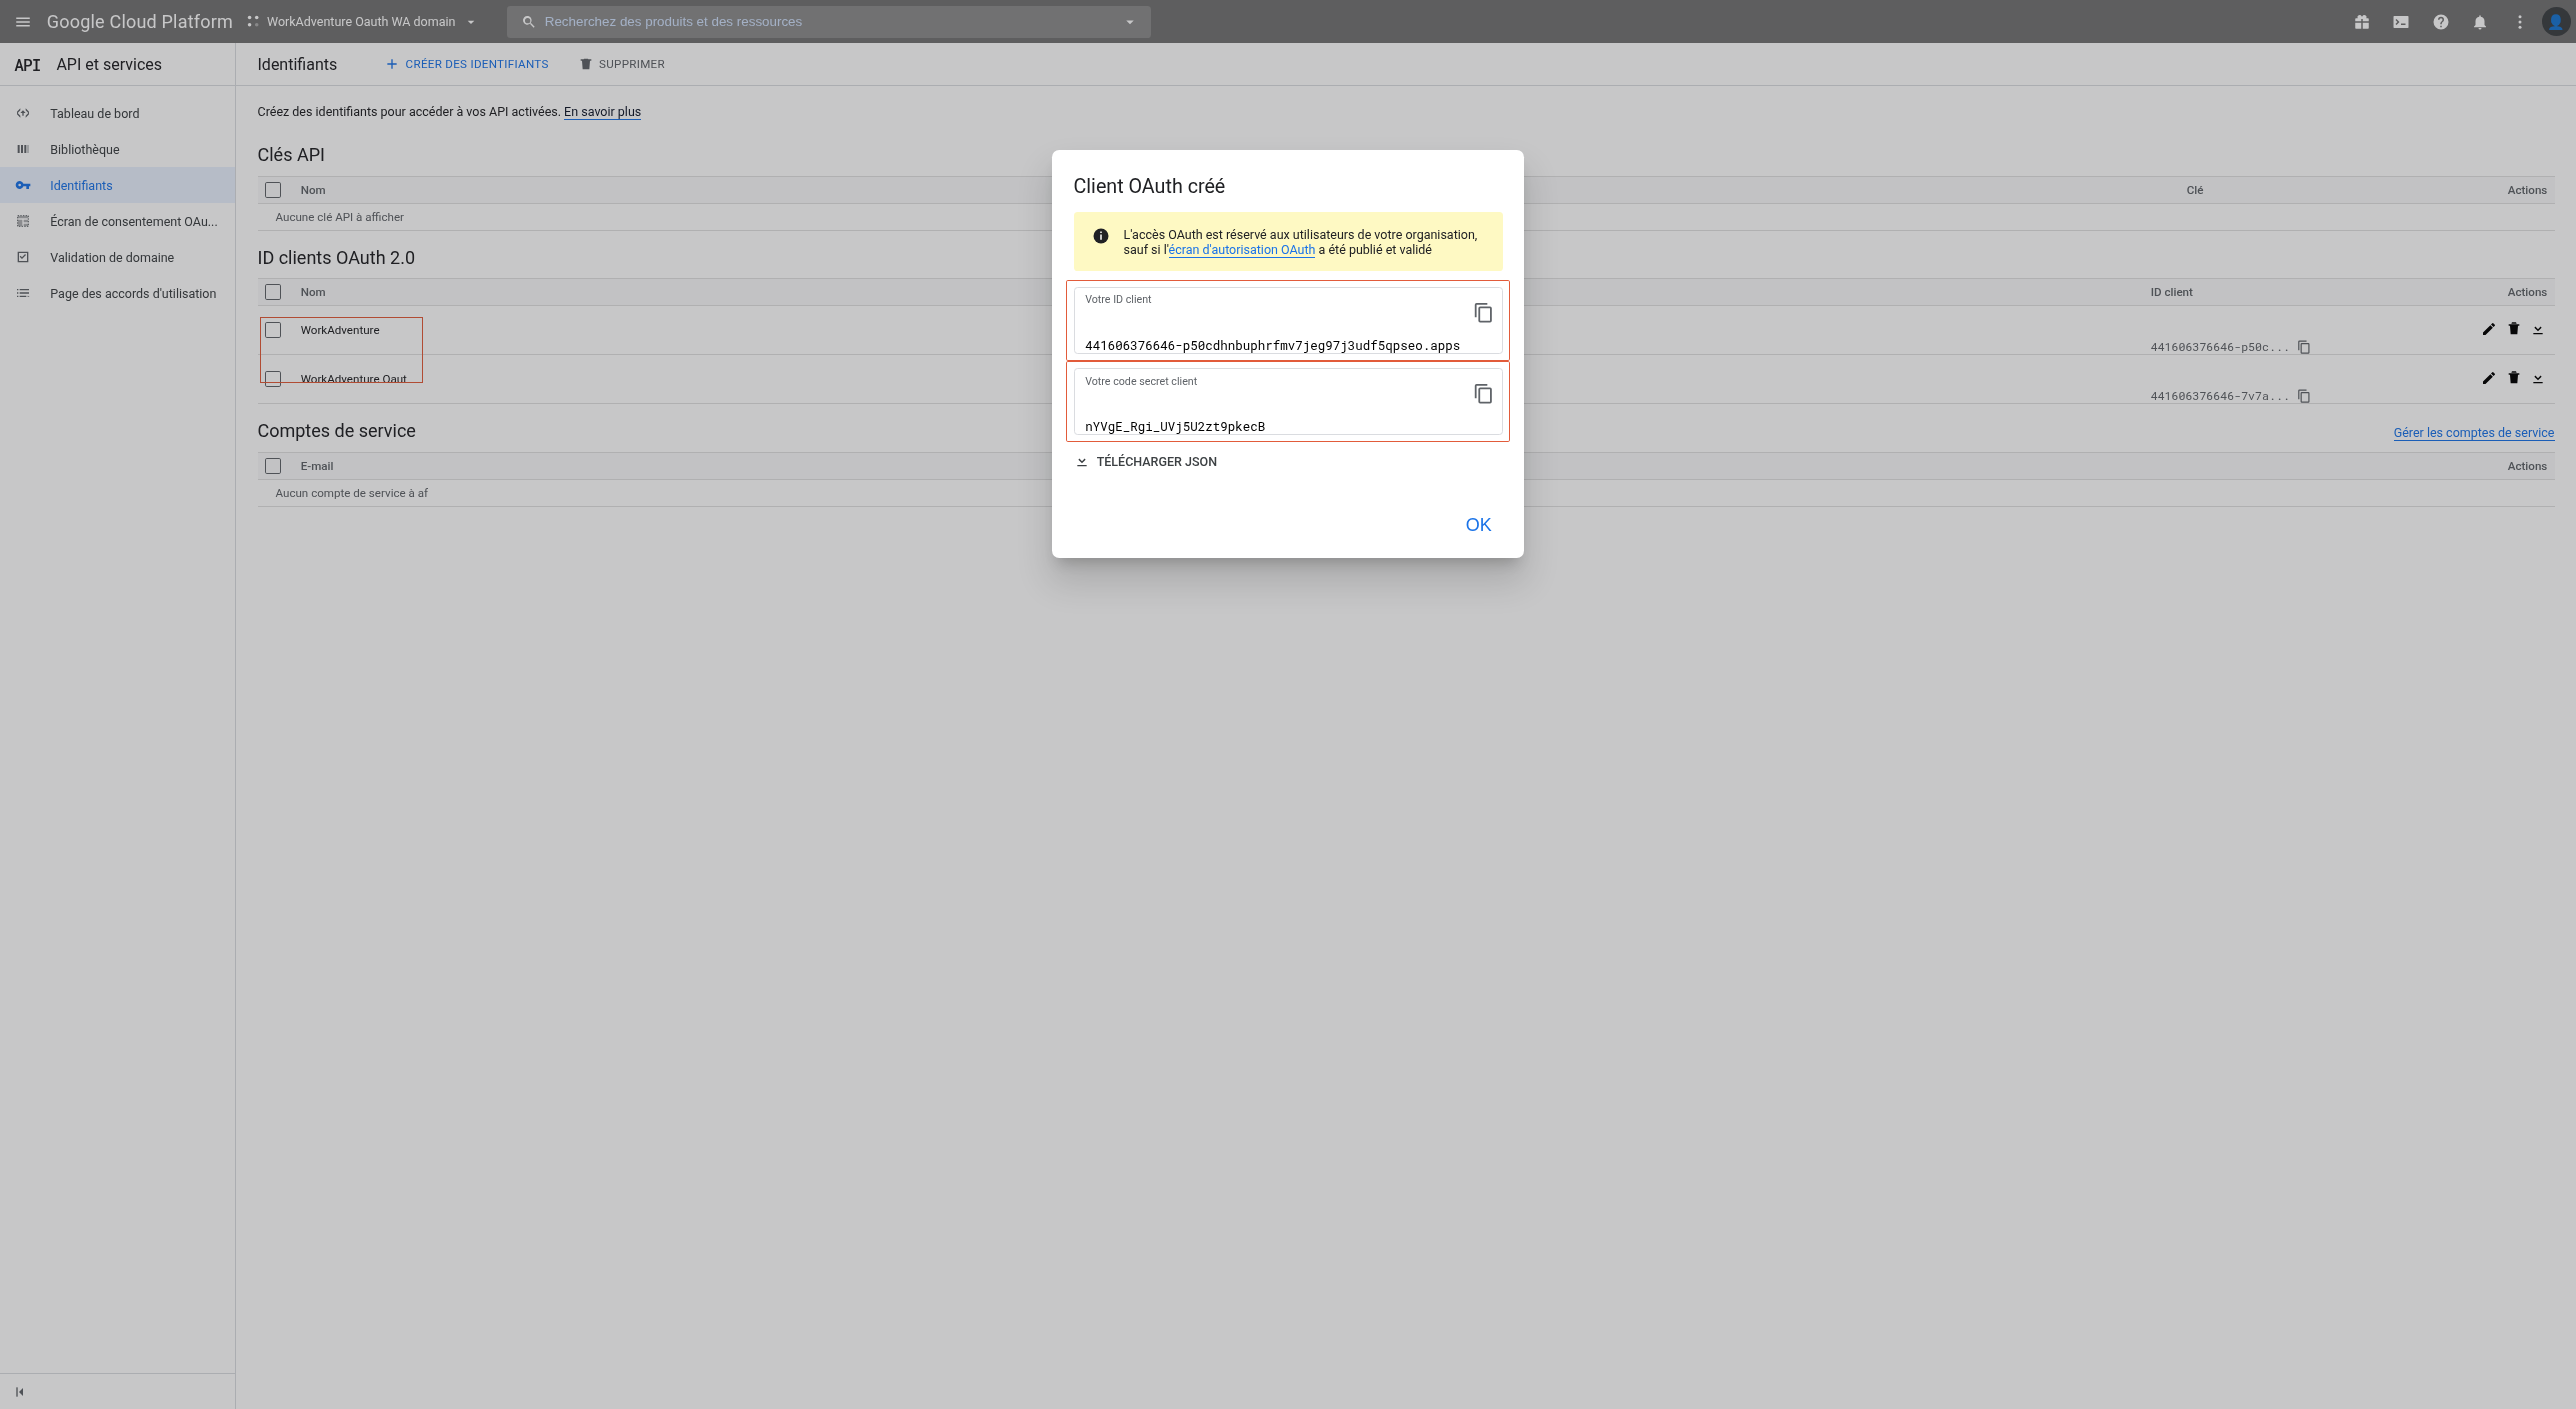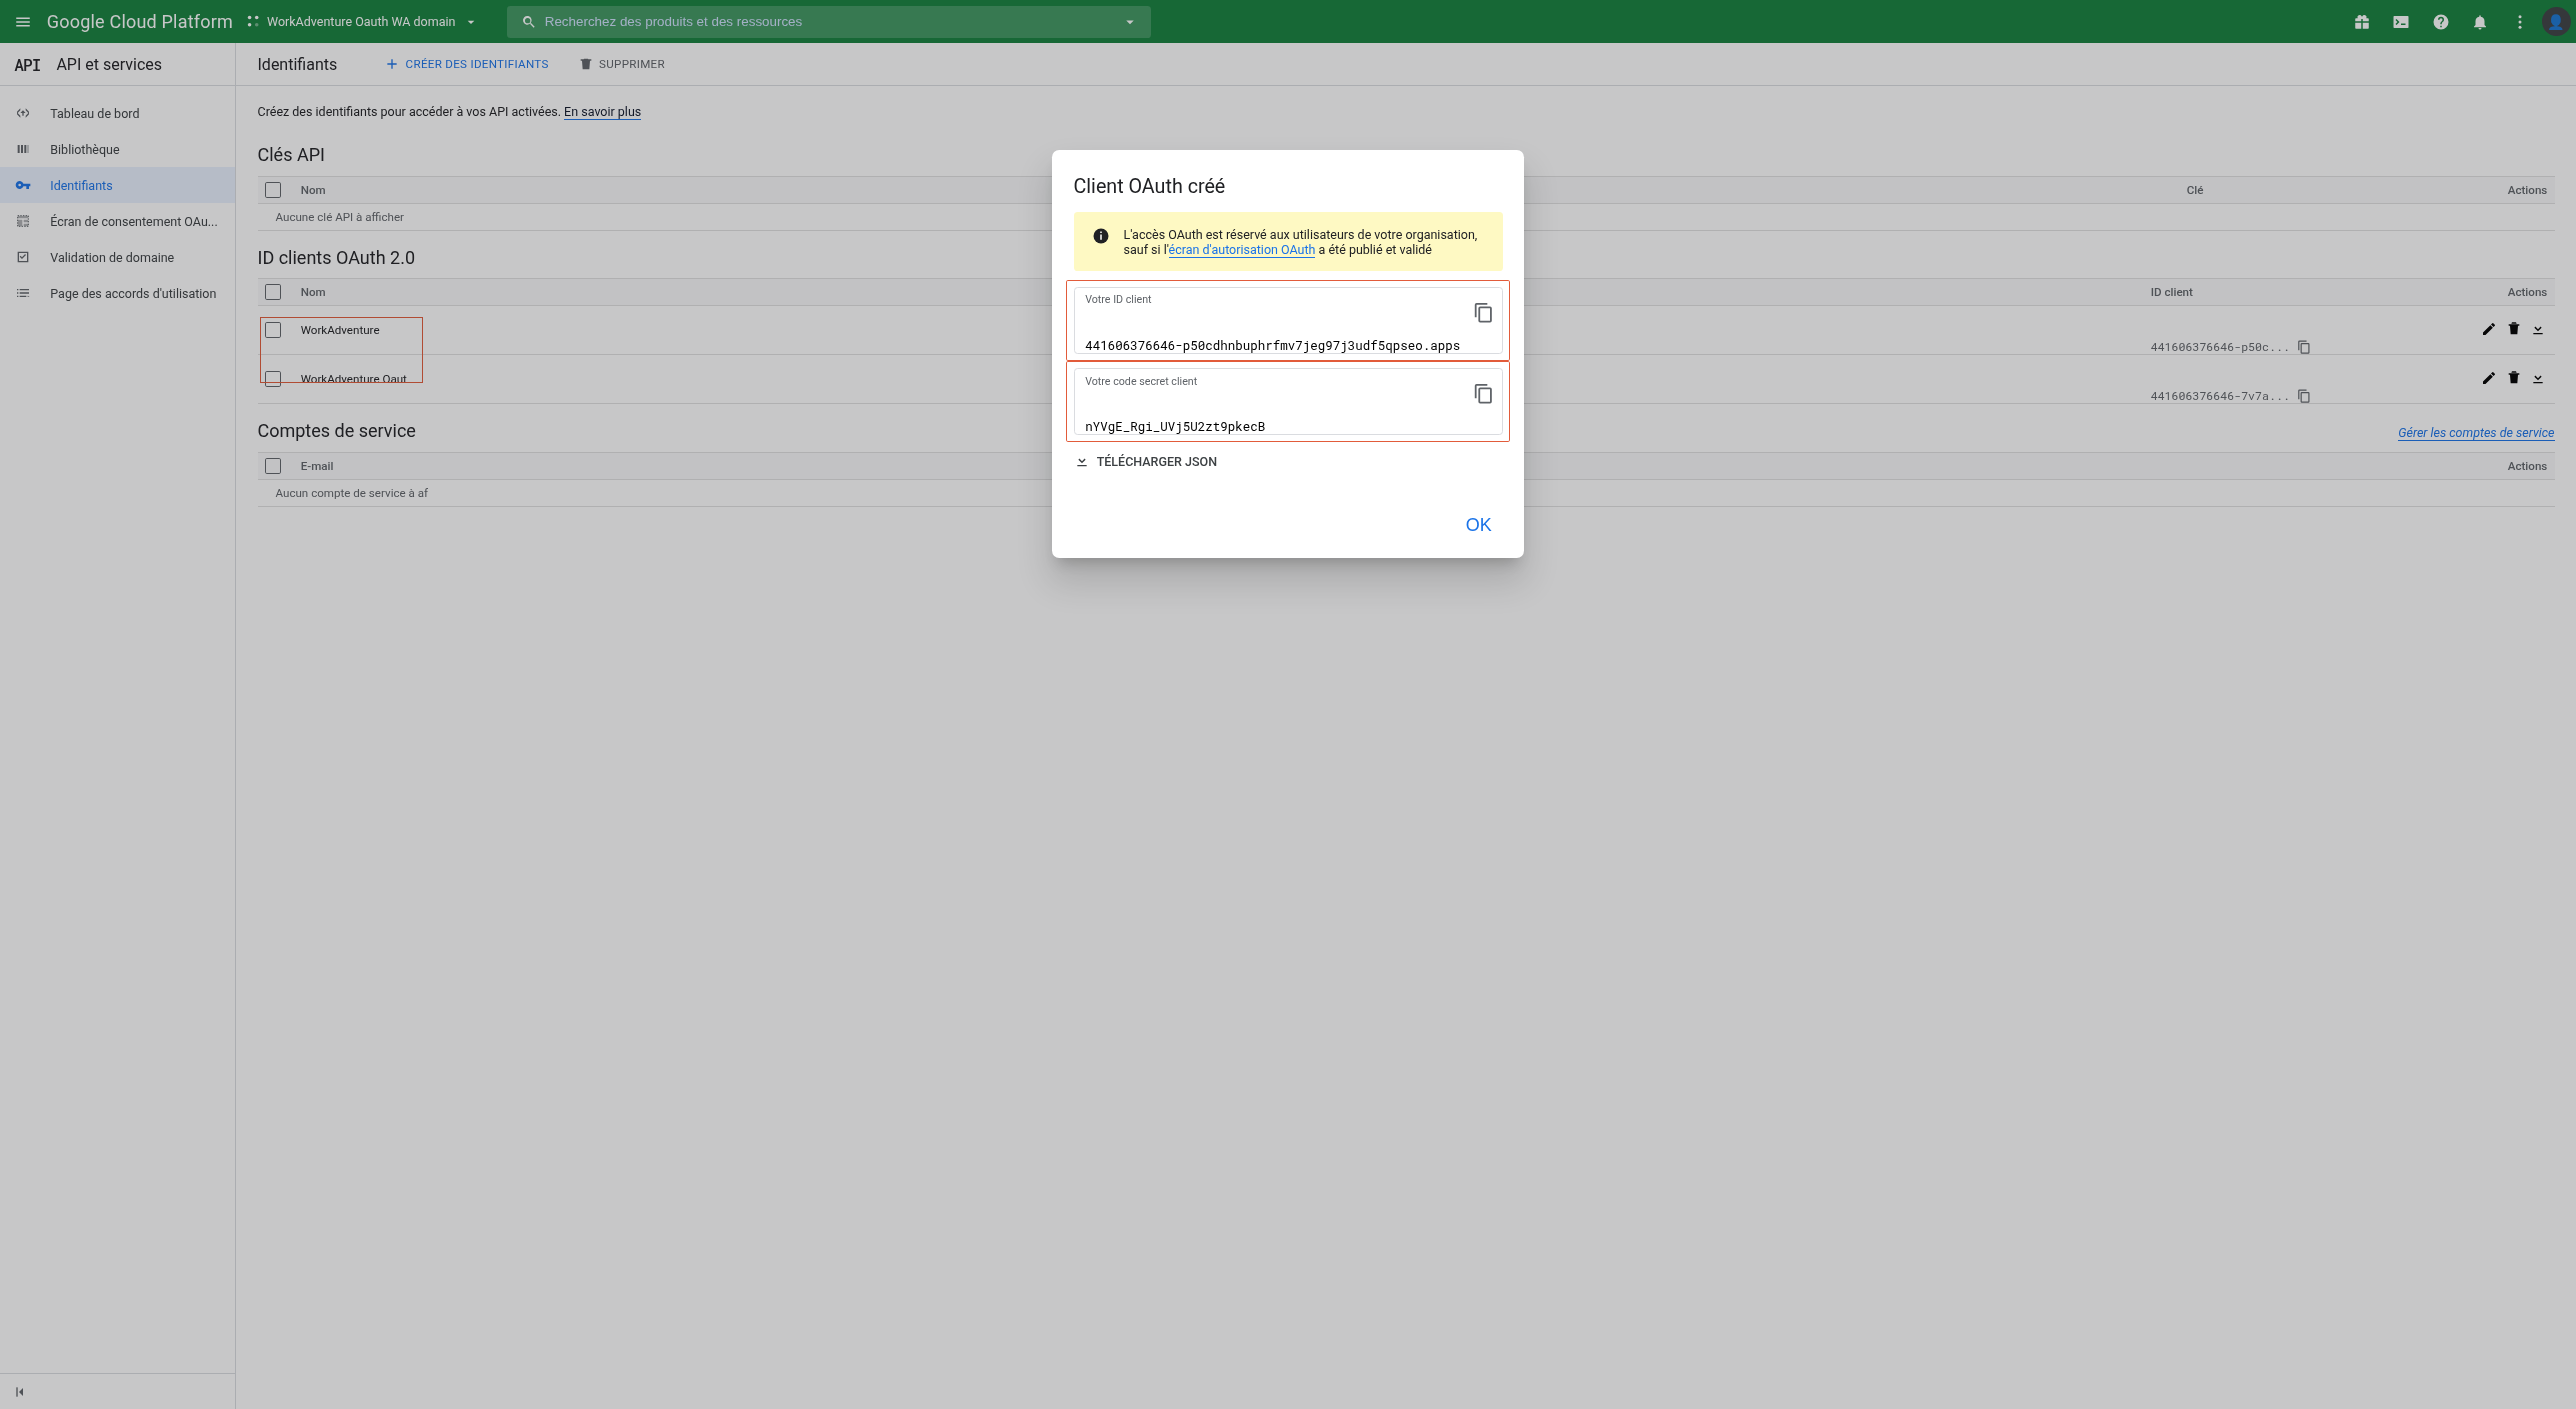--- a/index.html
+++ b/index.html
@@ -1,19 +1,19 @@
 <!DOCTYPE html>
 <html style="font-size:14.3px"><head>
   <meta charset="utf-8">
   <style>
     * { box-sizing: border-box; margin: 0; padding: 0; }
     html, body { width: 100%; height: 100%; font-family: Roboto, 'Helvetica Neue', Arial, sans-serif; background: #f1f3f4; color: #202124; }
 
     
-    .topbar { height: 43px; background: #15803d; display: flex; align-items: center; color: #fff; padding: 0 5.4px; }
+    .topbar { height: 43px; background: #737373; display: flex; align-items: center; color: #fff; padding: 0 5.4px; }
     .topbar .iconbtn { width: 36px; height: 36px; display: flex; align-items: center; justify-content: center; border-radius: 50%; cursor: pointer; }
     .topbar .logo { font-family: 'Product Sans', Roboto, Arial; font-size: 18px; font-weight: 400; margin: 0 12.5px 0 5.4px; letter-spacing: 0.2px; white-space: nowrap; }
     .topbar .project { display: flex; align-items: center; gap: 7.2px; margin-right: 18px; cursor: pointer; }
     .topbar .project-name { font-size: 12.5px; }
     .topbar .search { flex: 1; display: flex; align-items: center; background: rgba(255,255,255,.18); border-radius: 3.6px; height: 32px; margin: 0 10.7px; padding: 0 5.4px; max-width: 644px; min-width: 179px; }
     .topbar .search input { flex: 1; background: transparent; border: 0; outline: 0; color: #fff; font-size: 13.4px; }
     .topbar .search input::placeholder { color: #cfe0fb; }
     .topbar .right { display: flex; align-items: center; gap: 3.6px; margin-left: auto; }
     .topbar svg { fill: #fff; }
     .avatar { width: 29px; height: 29px; border-radius: 50%; background: #3c4043; display: flex; align-items: center; justify-content: center; font-size: 14.3px; }
@@ -39,21 +39,21 @@
     .hbtn { display: flex; align-items: center; gap: 5.4px; font-size: 11.6px; font-weight: 400; letter-spacing: 0.3px; cursor: pointer; }
     .hbtn.primary { color: #1a73e8; }
     .hbtn.muted { color: #5f6368; }
 
     .content { padding: 18px 21.5px 0 21.5px; }
     .helper { font-size: 12.5px; margin-bottom: 25px; }
     .helper a { color: #0f172a; text-decoration: none; border-bottom: 0.9px solid #1a73e8; }
 
     .sec-title { font-size: 18px; font-weight: 400; margin: 16px 0 10.7px; }
     .sec-title-row { display: flex; align-items: baseline; justify-content: space-between; }
-    .sec-title-row a { color: #1a73e8; font-size: 12.5px; text-decoration: none; border-bottom: 0.9px solid #1a73e8; font-style: italic; }
+    .sec-title-row a { color: #1a73e8; font-size: 12.5px; text-decoration: none; border-bottom: 0.9px solid #1a73e8; }
 
     table.data { width: 100%; border-collapse: collapse; }
     table.data th, table.data td { text-align: left; font-size: 11.6px; height: 27px; border-bottom: 0.9px solid #e0e0e0; padding: 0 7.2px; }
     table.data th { color: #5f6368; font-weight: 500; background: #f8f9fa; border-top: 0.9px solid #e0e0e0; }
     table.data th.right, table.data td.right { text-align: right; }
     table.data .actions-cell { width: 107px; text-align: right; white-space: nowrap; }
     table.data .actions-cell .ai { display: inline-flex; width: 18px; height: 18px; align-items: center; justify-content: center; margin-left: 3.6px; cursor: pointer; }
     table.data .mono { font-family: 'Roboto Mono', monospace; color: #5f6368; display: inline-flex; align-items: center; gap: 7.2px; margin-top: 33px; }
     table.data .empty td { color: #5f6368; padding-left: 18px; }
     .chk { width: 16px; height: 16px; border: 1.8px solid #5f6368; border-radius: 1.8px; display: inline-block; vertical-align: middle; }

